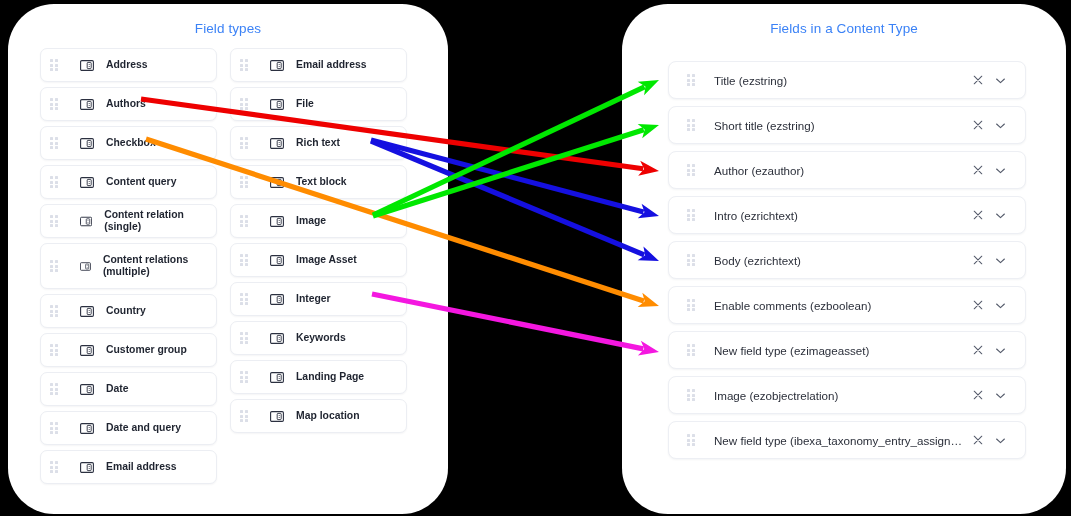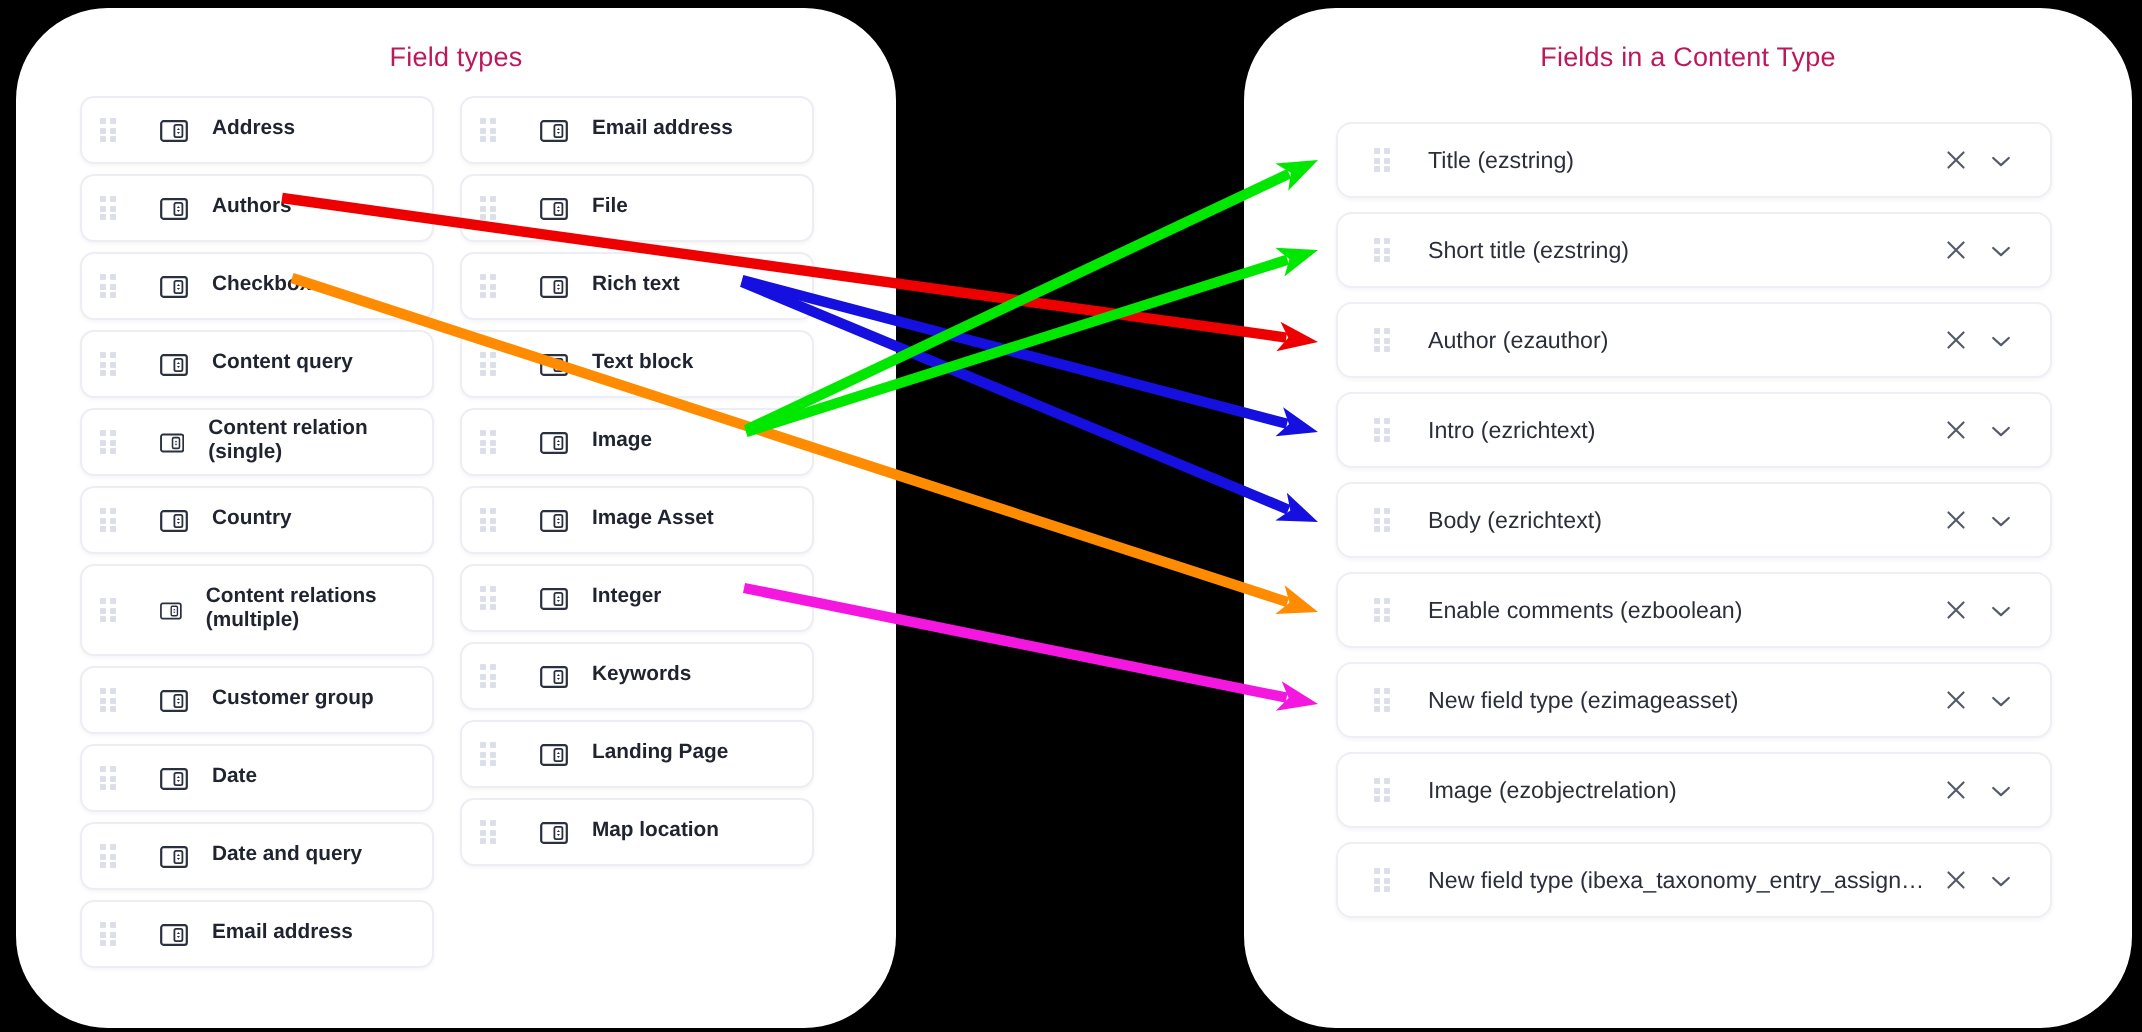--- a/index.html
+++ b/index.html
@@ -32,21 +32,21 @@
   #left-panel  { left: 8px;  top: 4px;  width: 440px; height: 510px; }
   #right-panel { left: 622px; top: 4px; width: 444px; height: 510px; }
 
   .panel-title {
     position: absolute;
     top: 17px;
     left: 0;
     width: 100%;
     text-align: center;
     font-size: 13.5px;
-    color: #be185d;
+    color: #3b82f6;
     font-family: "Liberation Sans", sans-serif;
     letter-spacing: .1px;
   }
 
   
   .ft-col {
     position: absolute;
     width: 177px;
   }
   #ft-col-a { left: 32px; top: 44px; }
@@ -229,53 +229,53 @@
             <i></i>
           </span>
           <svg viewBox="0 0 14 11" width="14" height="11">
             <rect x="0.6" y="0.6" width="12.8" height="9.8" rx="1.2" fill="#fff" stroke="#2b3040" stroke-width="1.1"></rect>
             <rect x="7.2" y="2.4" width="4" height="6.2" rx="0.8" fill="#fff" stroke="#2b3040" stroke-width="0.9"></rect>
             <path d="M9.2 4.0 L8.4 5.0 L10.0 5.0 Z" fill="#2b3040"></path>
             <path d="M9.2 7.0 L8.4 6.0 L10.0 6.0 Z" fill="#2b3040"></path>
           </svg>
           <span class="ft-label">Content relation (single)</span>
         </div>
+        <div class="ft-item tall">
+          <span class="grip">
+            <i></i>
+            <i></i>
+            <i></i>
+            <i></i>
+            <i></i>
+            <i></i>
+          </span>
+          <svg viewBox="0 0 14 11" width="14" height="11">
+            <rect x="0.6" y="0.6" width="12.8" height="9.8" rx="1.2" fill="#fff" stroke="#2b3040" stroke-width="1.1"></rect>
+            <rect x="7.2" y="2.4" width="4" height="6.2" rx="0.8" fill="#fff" stroke="#2b3040" stroke-width="0.9"></rect>
+            <path d="M9.2 4.0 L8.4 5.0 L10.0 5.0 Z" fill="#2b3040"></path>
+            <path d="M9.2 7.0 L8.4 6.0 L10.0 6.0 Z" fill="#2b3040"></path>
+          </svg>
+          <span class="ft-label">Content relations (multiple)</span>
+        </div>
         <div class="ft-item">
           <span class="grip">
             <i></i>
             <i></i>
             <i></i>
             <i></i>
             <i></i>
             <i></i>
           </span>
           <svg viewBox="0 0 14 11" width="14" height="11">
             <rect x="0.6" y="0.6" width="12.8" height="9.8" rx="1.2" fill="#fff" stroke="#2b3040" stroke-width="1.1"></rect>
             <rect x="7.2" y="2.4" width="4" height="6.2" rx="0.8" fill="#fff" stroke="#2b3040" stroke-width="0.9"></rect>
             <path d="M9.2 4.0 L8.4 5.0 L10.0 5.0 Z" fill="#2b3040"></path>
             <path d="M9.2 7.0 L8.4 6.0 L10.0 6.0 Z" fill="#2b3040"></path>
           </svg>
           <span class="ft-label">Country</span>
-        </div>
-        <div class="ft-item tall">
-          <span class="grip">
-            <i></i>
-            <i></i>
-            <i></i>
-            <i></i>
-            <i></i>
-            <i></i>
-          </span>
-          <svg viewBox="0 0 14 11" width="14" height="11">
-            <rect x="0.6" y="0.6" width="12.8" height="9.8" rx="1.2" fill="#fff" stroke="#2b3040" stroke-width="1.1"></rect>
-            <rect x="7.2" y="2.4" width="4" height="6.2" rx="0.8" fill="#fff" stroke="#2b3040" stroke-width="0.9"></rect>
-            <path d="M9.2 4.0 L8.4 5.0 L10.0 5.0 Z" fill="#2b3040"></path>
-            <path d="M9.2 7.0 L8.4 6.0 L10.0 6.0 Z" fill="#2b3040"></path>
-          </svg>
-          <span class="ft-label">Content relations (multiple)</span>
         </div>
         <div class="ft-item">
           <span class="grip">
             <i></i>
             <i></i>
             <i></i>
             <i></i>
             <i></i>
             <i></i>
           </span>

